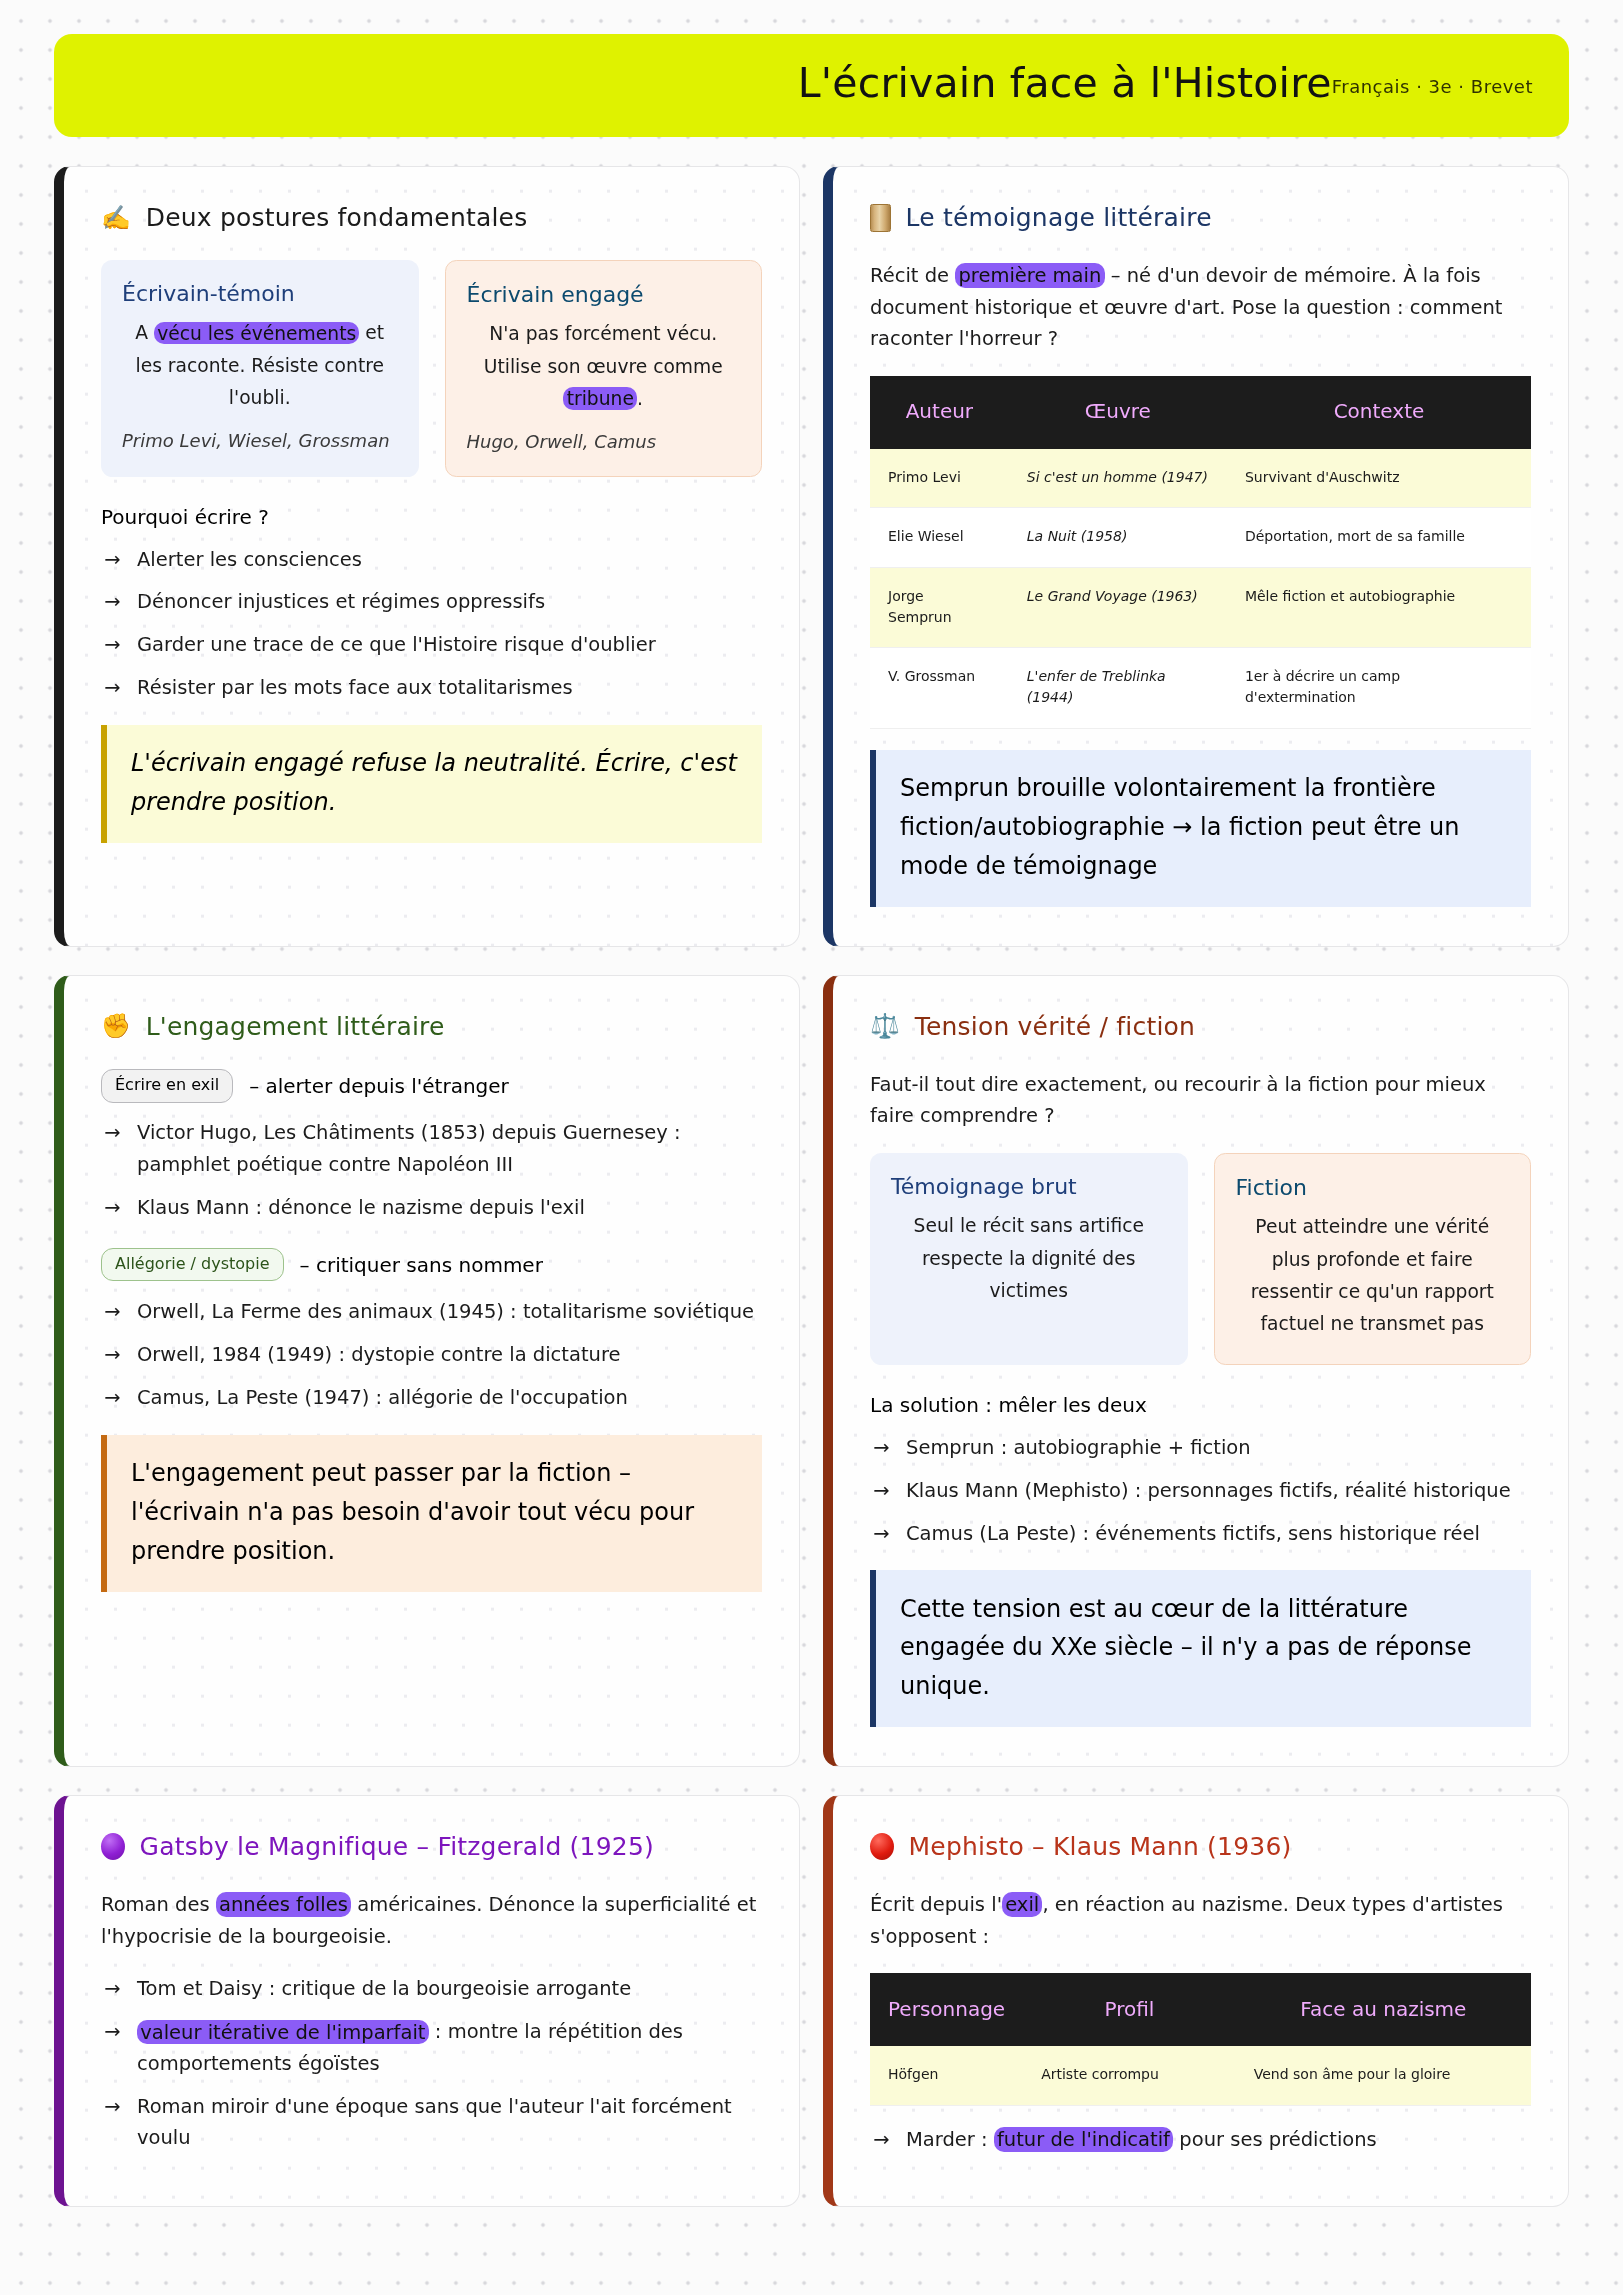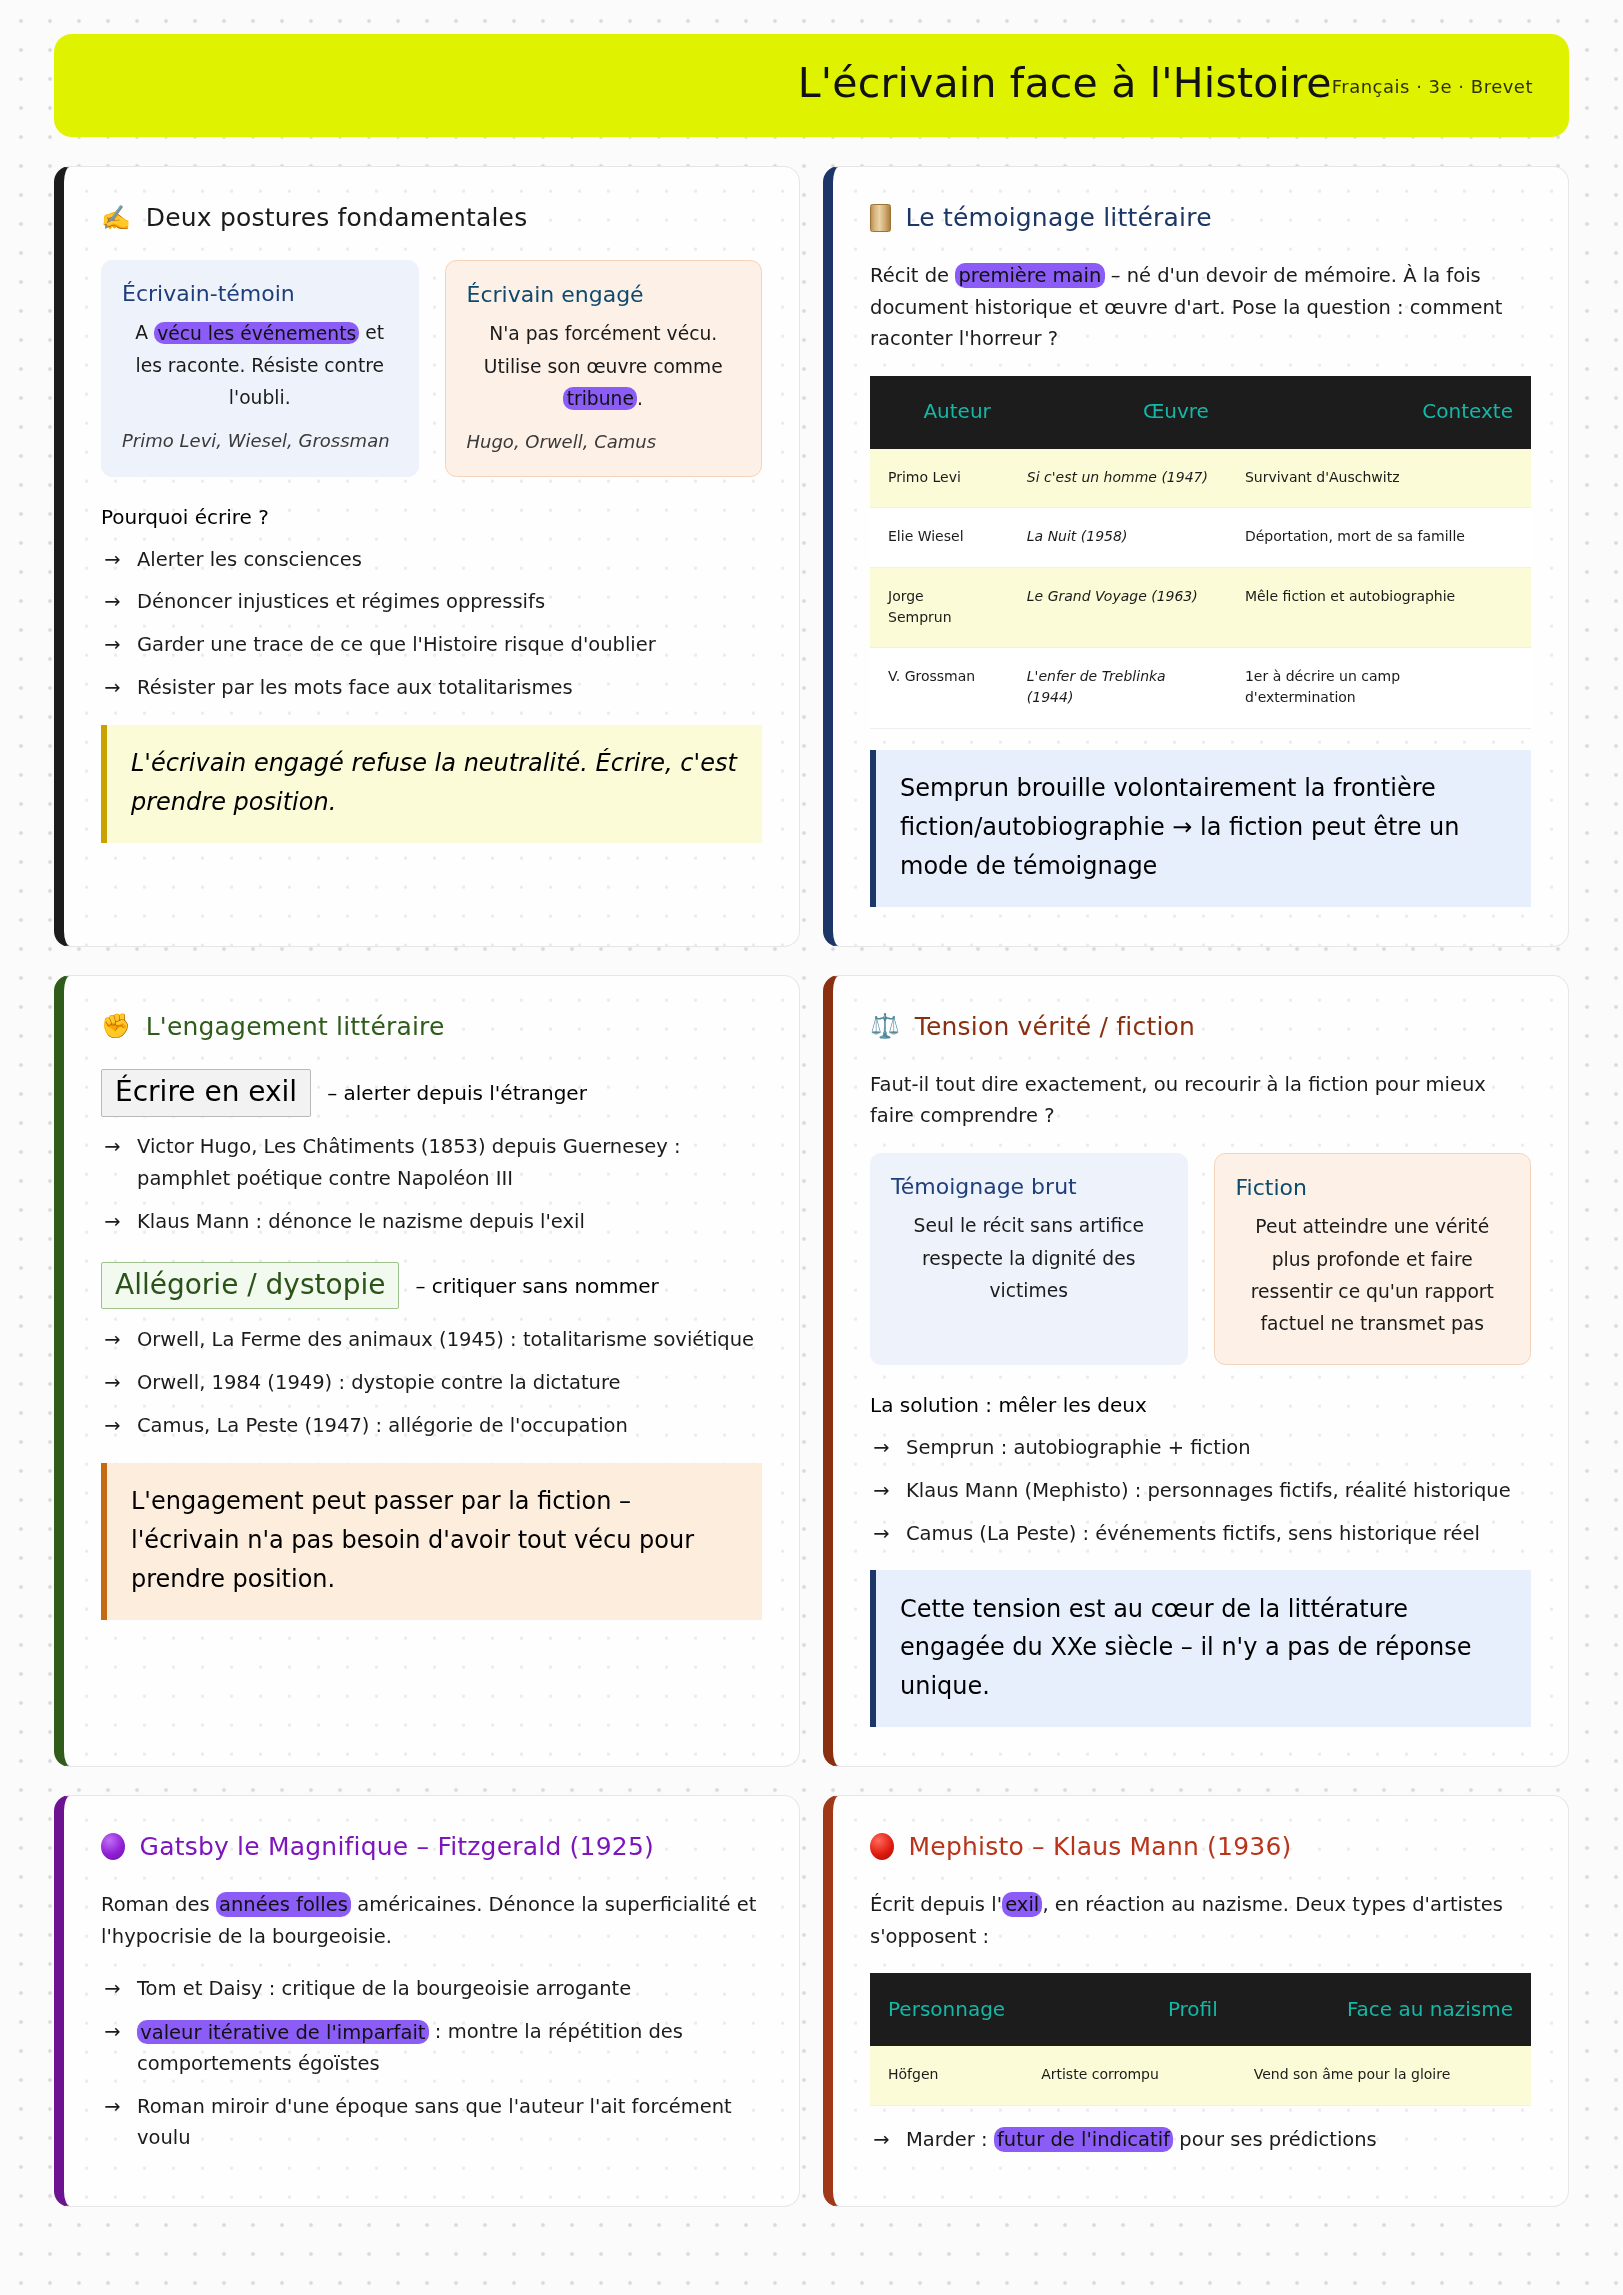--- a/index.html
+++ b/index.html
@@ -163,22 +163,22 @@
   .callout.peach { border-left-color: #c46a12; background: #fdeddd; font-style: normal; }
 
   
   table {
     width: 100%;
     border-collapse: collapse;
     margin: 4.9px 0 6.5px 0;
   }
   thead th {
     background: #1c1c1c;
-    color: #14b8a6;
-    text-align: right;
+    color: #f0abfc;
+    text-align: center;
     font-weight: 400;
     font-size: 20px;
     padding: 19.5px 18px 21px 18px;
   }
   thead th:first-child { border-radius: 0; }
   tbody td {
     padding: 18px 18px 19.5px 18px;
     font-size: 14px;
     vertical-align: top;
     border-bottom: 1.2px solid #efefef;
@@ -190,23 +190,23 @@
 
   .col-a { width: 21%; }
   .col-b { width: 33%; }
   .col-c { width: 46%; }
 
   
   .chip {
     display: inline-block;
     border: 1.6px solid #b9b9bd;
     background: #f2f2f2;
-    border-radius: 2px;
+    border-radius: 12px;
     padding: 5.7px 13px 7.3px 13px;
-    font-size: 28px;
+    font-size: 16px;
     margin-right: 9.7px;
     vertical-align: middle;
   }
   .chip.green {
     border-color: #9dc28c;
     background: #f2f9ef;
     color: #2b5319;
   }
   .chip-row { margin: 3.2px 0 14.6px 0; font-size: 20px; }
   .chip-row .after { font-size: 20px; vertical-align: middle; }

